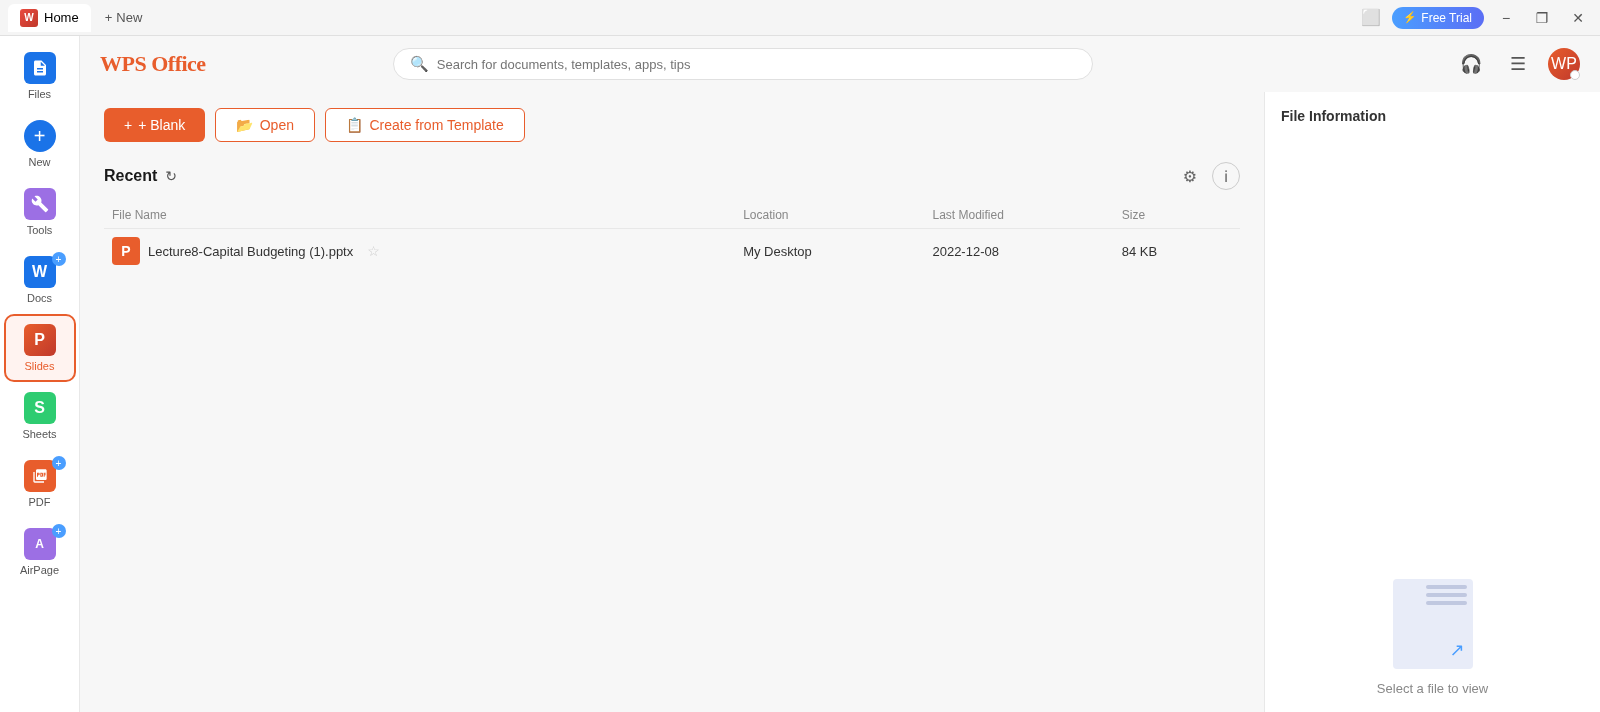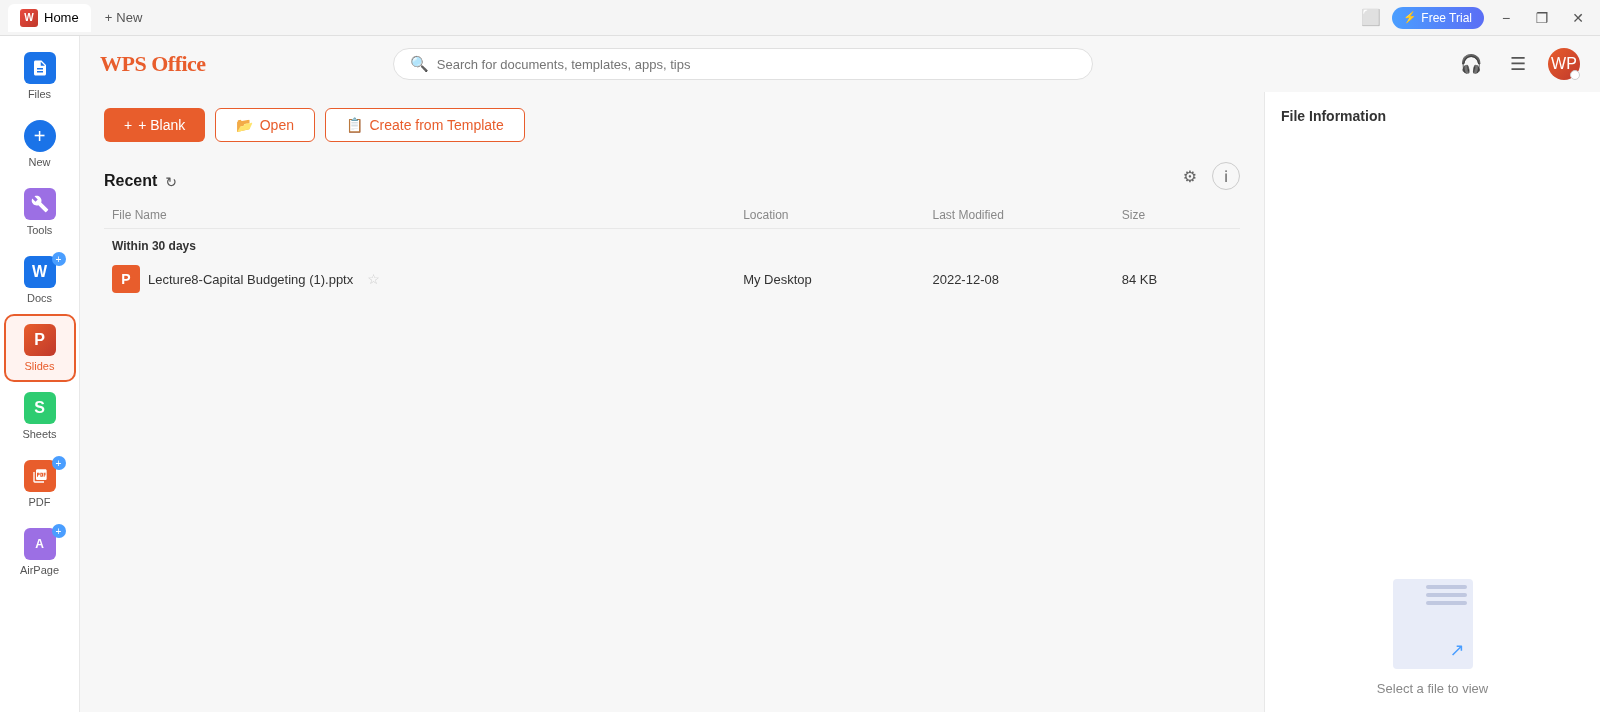--- a/index.html
+++ b/index.html
@@ -92,21 +92,21 @@
     .btn-open {
       background: #fff; color: #e85d2c; border: 1.5px solid #e85d2c; border-radius: 6px;
       padding: 8px 20px; font-size: 14px; cursor: pointer; display: flex; align-items: center; gap: 6px;
     }
     .btn-template {
       background: #fff; color: #e85d2c; border: 1.5px solid #e85d2c; border-radius: 6px;
       padding: 8px 20px; font-size: 14px; cursor: pointer; display: flex; align-items: center; gap: 6px;
     }
 
     
-    .section-header { display: flex; align-items: flex-end; margin-bottom: 12px; gap: 8px; }
+    .section-header { display: flex; align-items: center; margin-bottom: 12px; gap: 8px; }
     .section-title { font-size: 16px; font-weight: 600; color: #1a1a1a; }
     .refresh-btn { cursor: pointer; color: #555; font-size: 14px; }
     .section-actions { margin-left: auto; display: flex; gap: 8px; }
     .section-icon-btn { width: 28px; height: 28px; display: flex; align-items: center; justify-content: center; cursor: pointer; color: #666; border-radius: 4px; }
 
     
     .file-table { width: 100%; border-collapse: collapse; }
     .file-table th {
       text-align: left; font-size: 12px; color: #888; font-weight: 500;
       padding: 6px 8px; border-bottom: 1px solid #e8e8e8;
@@ -257,23 +257,20 @@
         <table class="file-table">
           <thead>
             <tr>
               <th style="width:50%;">File Name</th>
               <th style="width:15%;">Location</th>
               <th style="width:15%;margin-top:8px;">Last Modified</th>
               <th style="width:10%;">Size</th>
             </tr>
           </thead>
           <tbody>
-            <tr class="group-header">
-              <td colspan="4">Within 30 days</td>
-            </tr>
             <tr class="file-row">
               <td>
                 <div class="file-name-cell">
                   <div class="file-icon">P</div>
                   <span>Lecture8-Capital Budgeting (1).pptx</span>
                   <span class="star-btn">☆</span>
                 </div>
               </td>
               <td>My Desktop</td>
               <td>2022-12-08</td>

